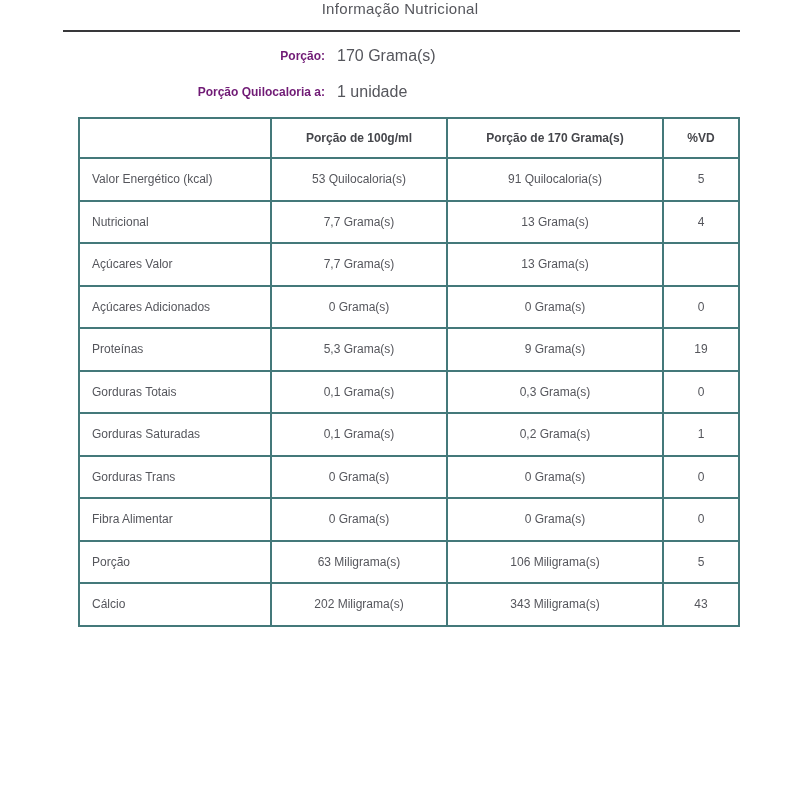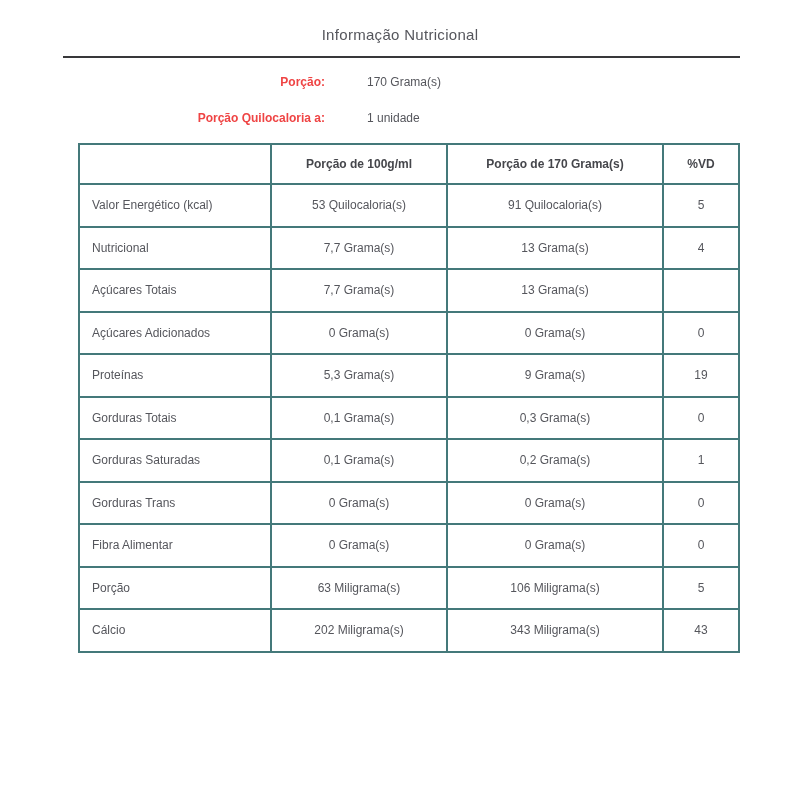--- a/index.html
+++ b/index.html
@@ -6,21 +6,20 @@
   html, body { background: #ffffff; }
   body {
     width: 800px; height: 800px;
     font-family: "Liberation Sans", "DejaVu Sans", sans-serif;
     color: #55565c;
     overflow: hidden;
   }
   .page { width: 800px; height: 800px; background: #ffffff; }
 
   .title {
-    margin-top: 26px;
     text-align: center;
     font-size: 15px;
     font-weight: 400;
     letter-spacing: 0.3px;
     color: #55565c;
   }
 
   .divider {
     border: none;
     border-top: 2px solid #38383a;
@@ -28,25 +27,25 @@
     margin: 13px 0 0 63px;
   }
 
   .serving { margin-top: 6px; }
   .serving-row { display: flex; align-items: center; height: 36px; }
   .serving-label {
     width: 325px;
     text-align: right;
     font-weight: 700;
     font-size: 12px;
-    color: #ef4444;
+    color: #701a75;
   }
   .serving-value {
-    margin-left: 42px;
-    font-size: 12px;
+    margin-left: 12px;
+    font-size: 16px;
     color: #55565c;
   }
 
   table.nutrition {
     border-collapse: collapse;
     table-layout: fixed;
     width: 660px;
     margin: 7px 0 0 78px;
   }
   table.nutrition col.c1 { width: 192px; }
@@ -118,21 +117,21 @@
           <td>91 Quilocaloria(s)</td>
           <td>5</td>
         </tr>
         <tr>
           <td>Nutricional</td>
           <td>7,7 Grama(s)</td>
           <td>13 Grama(s)</td>
           <td>4</td>
         </tr>
         <tr>
-          <td>Açúcares Totais</td>
+          <td>Açúcares Valor</td>
           <td>7,7 Grama(s)</td>
           <td>13 Grama(s)</td>
           <td></td>
         </tr>
         <tr>
           <td>Açúcares Adicionados</td>
           <td>0 Grama(s)</td>
           <td>0 Grama(s)</td>
           <td>0</td>
         </tr>

